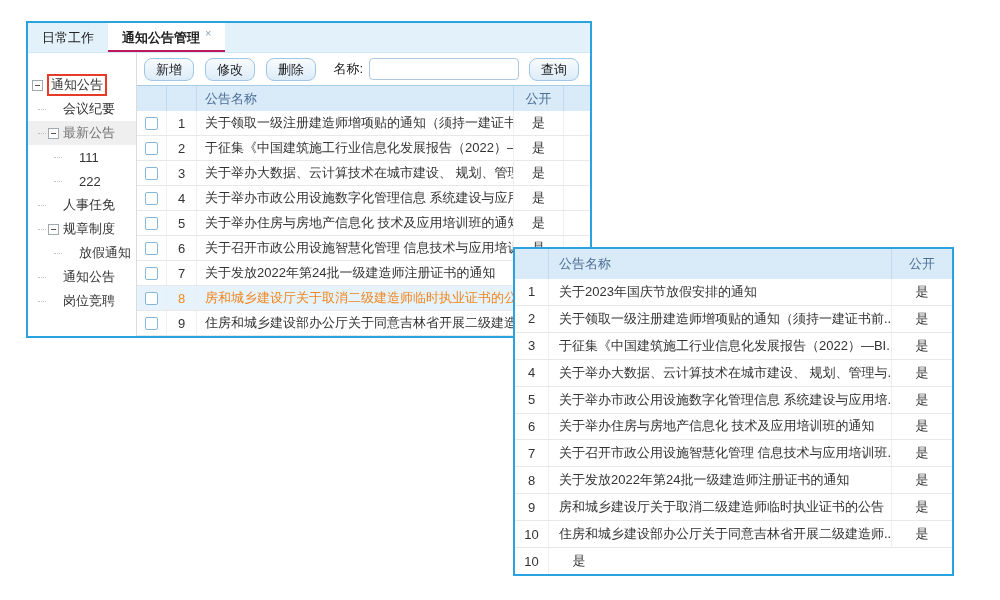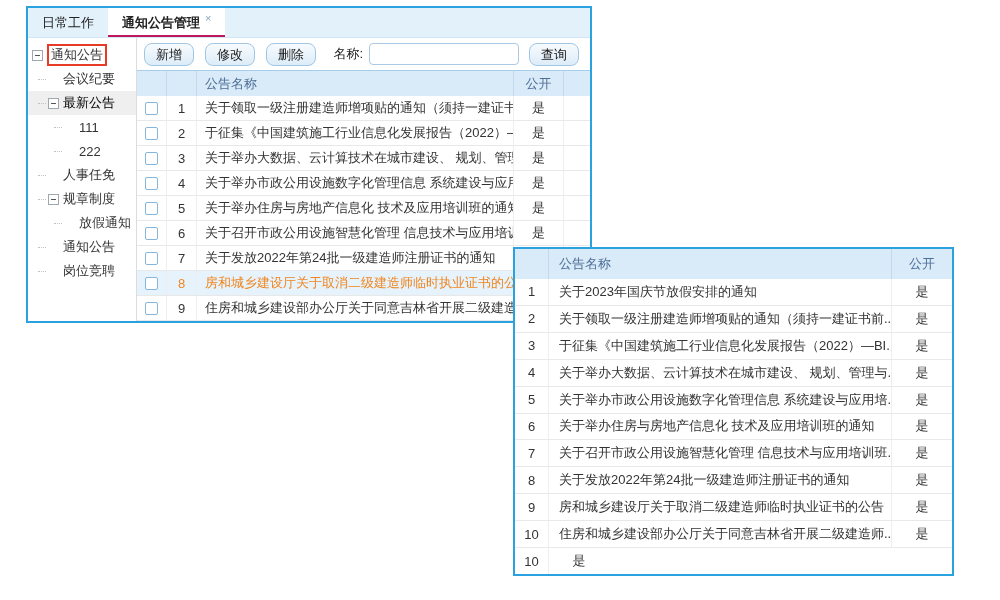--- a/index.html
+++ b/index.html
@@ -1,46 +1,46 @@
 <!DOCTYPE html>
 <html><head>
 <meta charset="utf-8">
 <style>
   * { margin:0; padding:0; box-sizing:border-box; }
   html,body { width:1000px; height:600px; background:#ffffff;
     font-family:"Liberation Sans","DejaVu Sans",sans-serif; }
   .stage { position:relative; width:1000px; height:600px; overflow:hidden; }
 
   
-  .main-panel { position:absolute; left:26px; top:6px; width:566px; height:317px;
+  .main-panel { position:absolute; left:26px; top:21px; width:566px; height:317px;
     border:2px solid #2ba2e0; background:#fff; overflow:hidden; z-index:1;
     display:flex; flex-direction:column; }
 
   .tabbar { height:30px; background:#e3f1fb; display:flex; flex:none;
     border-bottom:1px solid #d2e7f5; }
   .tab { padding:0 14px; line-height:29px; font-size:13px; color:#222; cursor:default;
     position:relative; }
   .tab.active { background:#fff; font-weight:bold; border-bottom:2px solid #be185d; }
   .tab-close { font-size:11px; color:#8aa4b8; margin-left:5px; position:relative; top:-5px;
     font-weight:normal; }
 
   .panel-body { flex:1; display:flex; min-height:0; }
 
   
-  .sidebar { width:109px; flex:none; border-right:1px solid #dcdcdc; padding-top:5px;
+  .sidebar { width:109px; flex:none; border-right:1px solid #dcdcdc; padding-top:20px;
     overflow:hidden; }
   .tree-item { height:24px; display:flex; align-items:center; font-size:13px; color:#333;
     white-space:nowrap; cursor:default; }
   .tree-item.lv0 { padding-left:4px; }
   .tree-item.lv1 { padding-left:10px; }
   .tree-item.lv2 { padding-left:26px; }
   .tree-item.lv1::before, .tree-item.lv2::before { content:""; display:inline-block;
     width:8px; border-top:1px dotted #c2c2c2; margin-right:2px; flex:none; }
   .tree-item.sel { background:#efefef; }
-  .tree-item.sel .tree-label { color:#000000; }
+  .tree-item.sel .tree-label { color:#737373; }
   .expander { width:11px; height:11px; border:1px solid #9fa8ae; background:#fff;
     display:inline-block; position:relative; margin-right:4px; flex:none; }
   .expander::before { content:""; position:absolute; left:2px; right:2px; top:4px;
     border-top:1px solid #555; }
   .expander.noexp { visibility:hidden; }
   .tree-label.annotated { border:2px solid #e73b28; padding:0 2px; }
 
   
   .content { flex:1; display:flex; flex-direction:column; min-width:0; }
   .toolbar { height:32px; flex:none; display:flex; align-items:center; padding:0 7px; }

